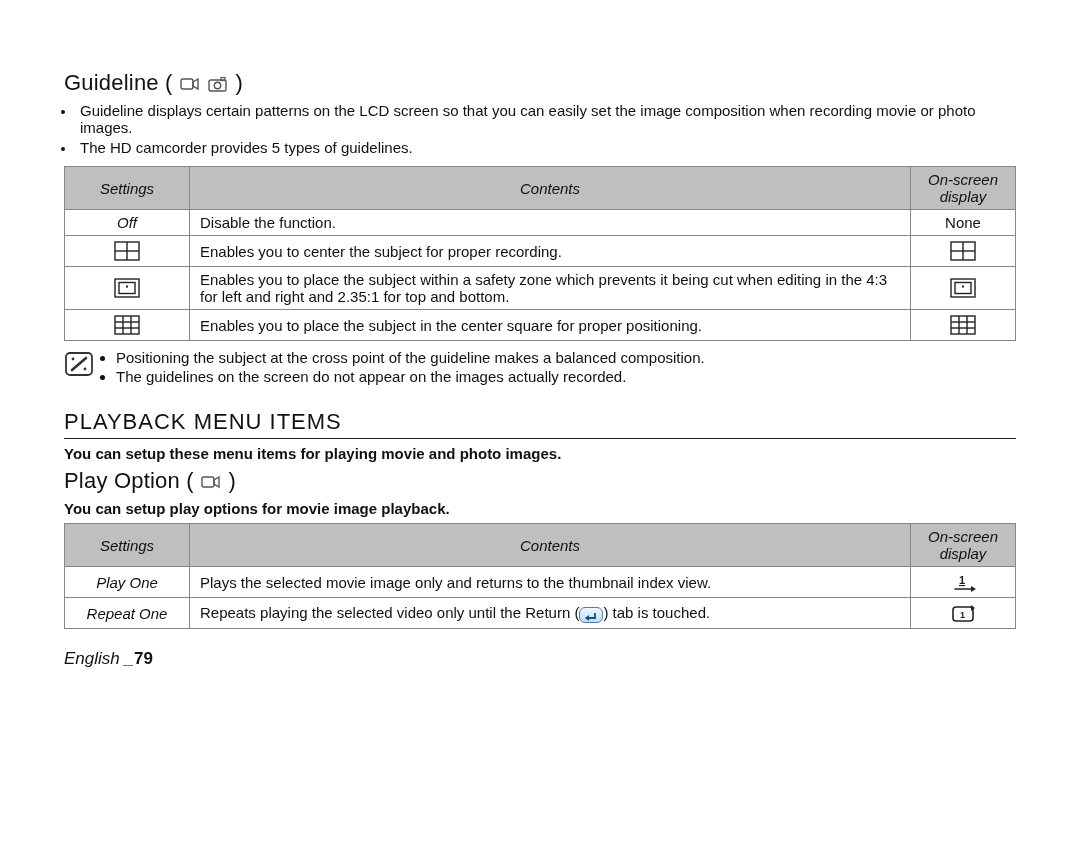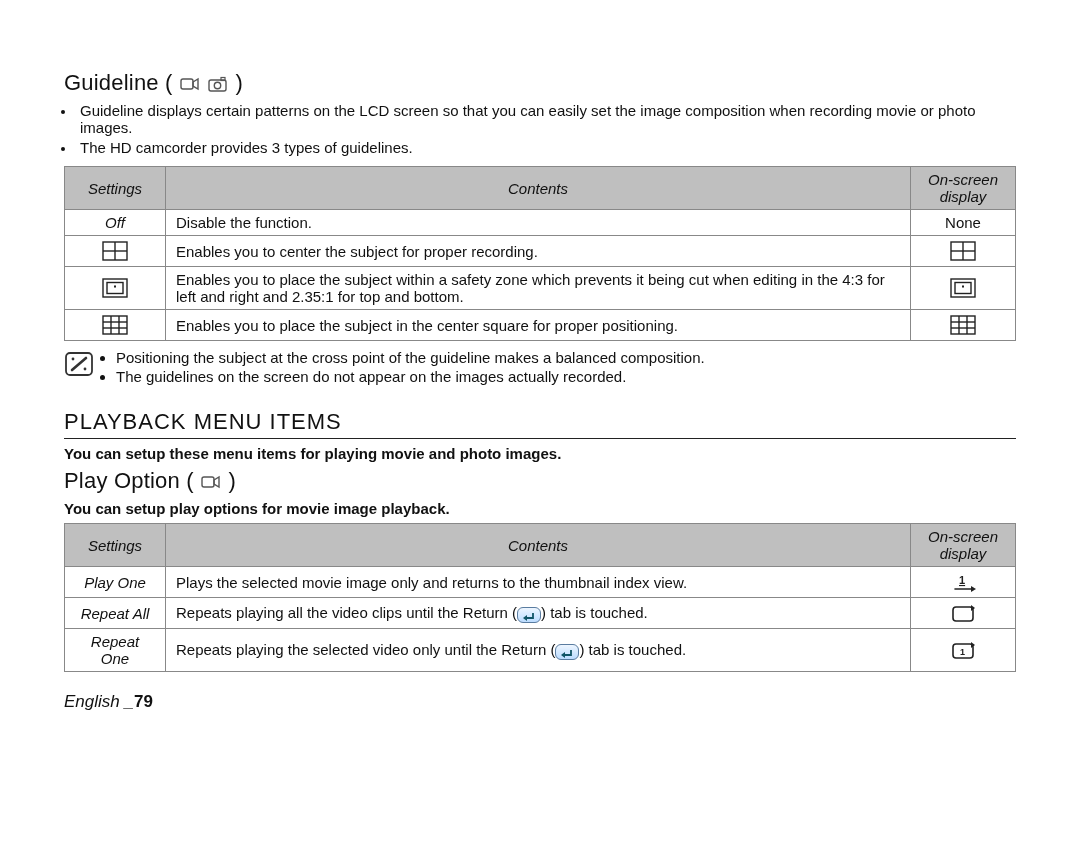--- a/index.html
+++ b/index.html
@@ -39,21 +39,21 @@
     padding: 4px 10px;
     font-size: 15px;
     vertical-align: middle;
   }
   table.settings th {
     background: #bfbfbf;
     font-weight: normal;
     font-style: italic;
     text-align: center;
   }
-  table.settings td.setting { font-style: italic; text-align: center; width: 101px;}
+  table.settings td.setting { font-style: italic; text-align: center; width: 125px;}
   table.settings td.osd { text-align: center; width: 105px; }
   .note-block {
     display: flex;
     align-items: flex-start;
     margin: 8px 0 12px 0;
   }
   .note-block .note-icon {
     width: 30px;
     flex-shrink: 0;
     margin-right: 6px;
@@ -104,21 +104,21 @@
         <rect x="2" y="5" width="17" height="11" rx="2" fill="none" stroke="#555" stroke-width="1.4"></rect>
         <circle cx="10.5" cy="10.5" r="3.2" fill="none" stroke="#555" stroke-width="1.4"></circle>
         <rect x="14" y="2.5" width="4" height="3" fill="none" stroke="#555" stroke-width="1.2"></rect>
       </svg>
   </span>
   <span> )</span>
 </h2>
 
 <ul class="bullets bold">
   <li>Guideline displays certain patterns on the LCD screen so that you can easily set the image composition when recording movie or photo images.</li>
-  <li>The HD camcorder provides 3 types of guidelines.</li>
+  <li>The HD camcorder provides 5 types of guidelines.</li>
 </ul>
 
 <table class="settings">
   <thead>
     <tr>
       <th>Settings</th>
       <th>Contents</th>
       <th>On-screen display</th>
     </tr>
   </thead>
@@ -218,31 +218,20 @@
       <tr>
         <td class="setting">Play One</td>
         <td>Plays the selected movie image only and returns to the thumbnail index view.</td>
         <td class="osd"><span class="osd-icon"><svg viewBox="0 0 28 22">
               <text x="10" y="13" font-size="11" font-weight="bold" fill="#222" text-decoration="underline">1</text>
               <path d="M6 18 L22 18" stroke="#222" stroke-width="1.6" fill="none" stroke-linecap="round"></path>
               <polygon points="22,15 27,18 22,21" fill="#222"></polygon>
             </svg></span></td>
       </tr>
       <tr>
-        <td class="setting">Repeat All</td>
-        <td>Repeats playing all the video clips until the Return (<span class="return-pill"><svg width="14" height="12" viewBox="0 0 14 12">
-              <path d="M11 3 L11 8 L4 8" fill="none" stroke="#156" stroke-width="1.8"></path>
-              <polygon points="5,5 1,8 5,11" fill="#156"></polygon>
-            </svg></span>) tab is touched.</td>
-        <td class="osd"><span class="osd-icon"><svg viewBox="0 0 28 22">
-              <rect x="4" y="5" width="20" height="14" rx="3" stroke="#222" stroke-width="1.6" fill="none" stroke-linecap="round"></rect>
-              <polygon points="22,3 26,6 22,9" fill="#222"></polygon>
-            </svg></span></td>
-      </tr>
-      <tr>
         <td class="setting">Repeat One</td>
         <td>Repeats playing the selected video only until the Return (<span class="return-pill"><svg width="14" height="12" viewBox="0 0 14 12">
               <path d="M11 3 L11 8 L4 8" fill="none" stroke="#156" stroke-width="1.8"></path>
               <polygon points="5,5 1,8 5,11" fill="#156"></polygon>
             </svg></span>) tab is touched.</td>
         <td class="osd"><span class="osd-icon"><svg viewBox="0 0 28 22">
               <rect x="4" y="5" width="20" height="14" rx="3" stroke="#222" stroke-width="1.6" fill="none" stroke-linecap="round"></rect>
               <polygon points="22,3 26,6 22,9" fill="#222"></polygon>
               <text x="11" y="16" font-size="9" font-weight="bold" fill="#222">1</text>
             </svg></span></td>

